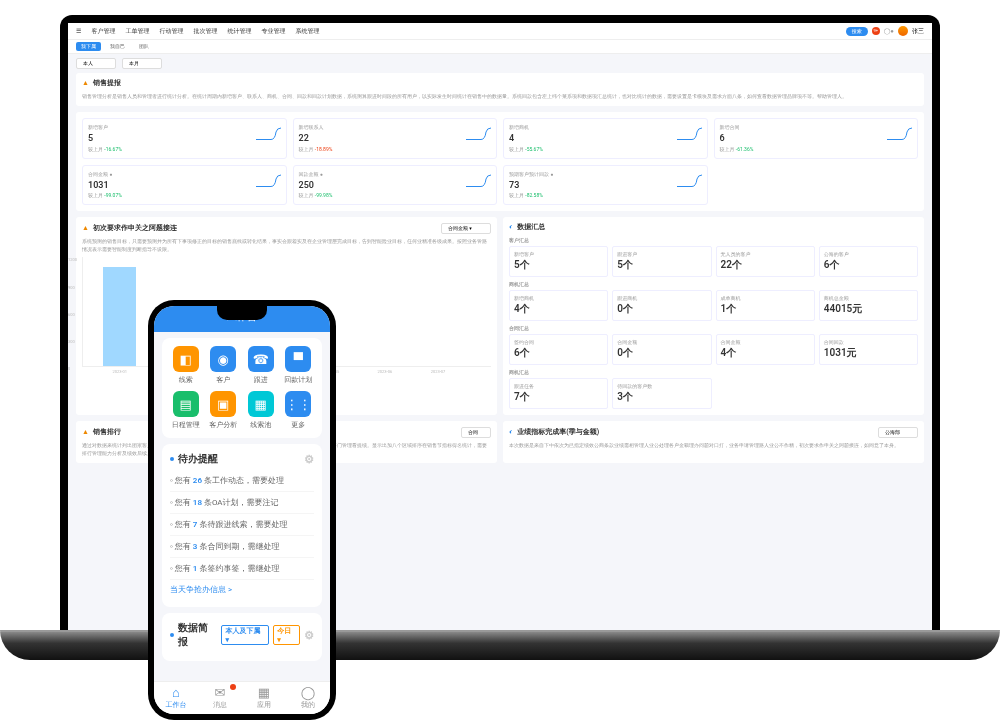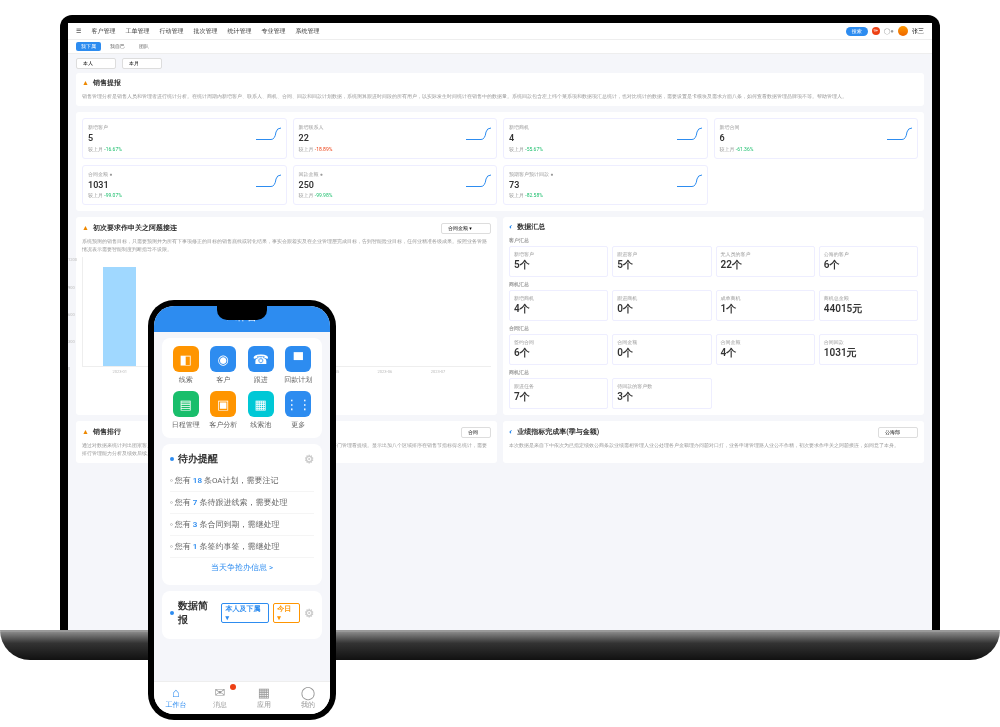--- a/index.html
+++ b/index.html
@@ -52,21 +52,21 @@
 .p-header{background:#2d8cf0;color:#fff;text-align:center;padding:4px 0 8px;font-size:10px;font-weight:500}
 .p-body{padding:6px 8px;height:calc(100% - 70px);overflow:hidden}
 .p-card{background:#fff;border-radius:8px;padding:8px;margin-bottom:6px}
 .app-grid{display:grid;grid-template-columns:repeat(4,1fr);gap:6px;text-align:center}
 .app-ic{width:26px;height:26px;border-radius:6px;margin:0 auto 3px;display:flex;align-items:center;justify-content:center;color:#fff;font-size:13px}
 .app-lbl{font-size:7px;color:#666}
 .todo-hd{display:flex;align-items:center;gap:4px;font-size:10px;font-weight:600;color:#333;margin-bottom:4px}
 .todo-hd::before{content:"";width:4px;height:4px;border-radius:50%;background:#2d8cf0}
 .todo-item{font-size:8px;color:#666;padding:5px 0;border-bottom:1px solid #f5f5f5}
 .todo-item .n{color:#2d8cf0;font-weight:600}
-.more-link{text-align:center;color:#2d8cf0;font-size:8px;padding:4px 0}
+.more-link{text-align:left;color:#2d8cf0;font-size:8px;padding:4px 0}
 .mini-tag{border:1px solid #2d8cf0;color:#2d8cf0;font-size:7px;padding:0 3px;border-radius:2px}
 .p-tabbar{position:absolute;bottom:0;left:0;right:0;background:#fff;display:grid;grid-template-columns:repeat(4,1fr);padding:4px 0;border-top:1px solid #eee}
 .p-tab{text-align:center;font-size:7px;color:#999}
 .p-tab.active{color:#2d8cf0}
 .p-tab-ic{font-size:13px;line-height:1;margin-bottom:1px}
 .gear{margin-left:auto;color:#ccc;font-size:11px}
 </style>
 </head>
 <body>
 
@@ -352,20 +352,21 @@
             </div>
           </div>
 </div>
 
 <div class="p-card">
 <div class="todo-hd">
             <span>待办提醒</span>
             <span class="gear">⚙</span>
           </div>
 <div id="todo-list">
+            <div class="todo-item">◦ 您有 <span class="n">26</span> 条工作动态，需要处理</div>
             <div class="todo-item">◦ 您有 <span class="n">18</span> 条OA计划，需要注记</div>
             <div class="todo-item">◦ 您有 <span class="n">7</span> 条待跟进线索，需要处理</div>
             <div class="todo-item">◦ 您有 <span class="n">3</span> 条合同到期，需继处理</div>
             <div class="todo-item">◦ 您有 <span class="n">1</span> 条签约事签，需继处理</div>
           </div>
 <div class="more-link">当天争抢办信息 &gt;</div>
 </div>
 
 <div class="p-card">
 <div class="todo-hd">

